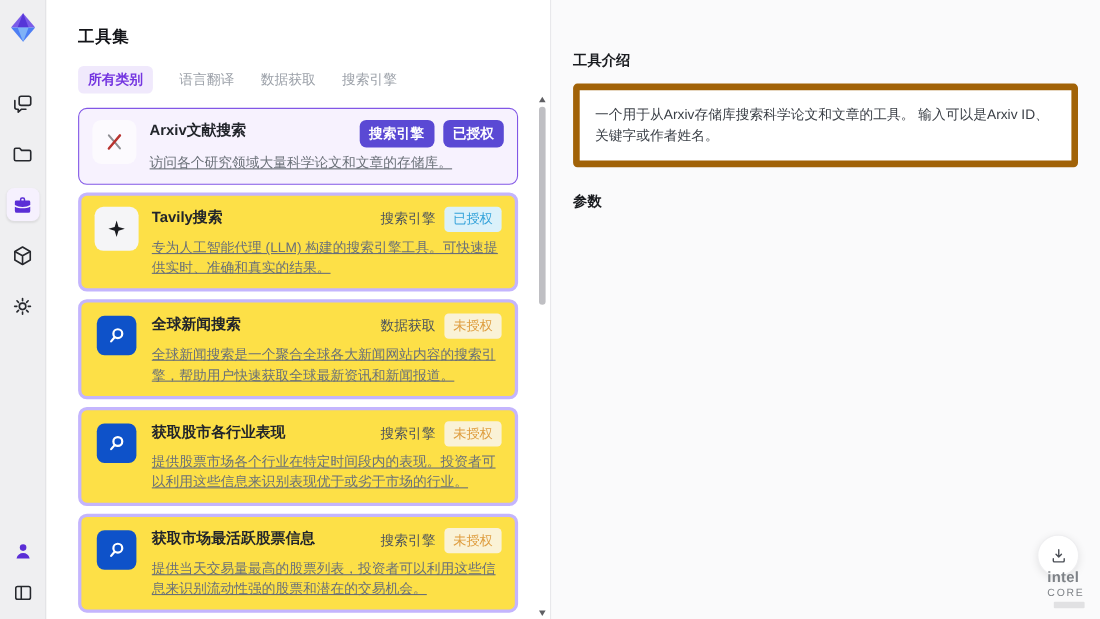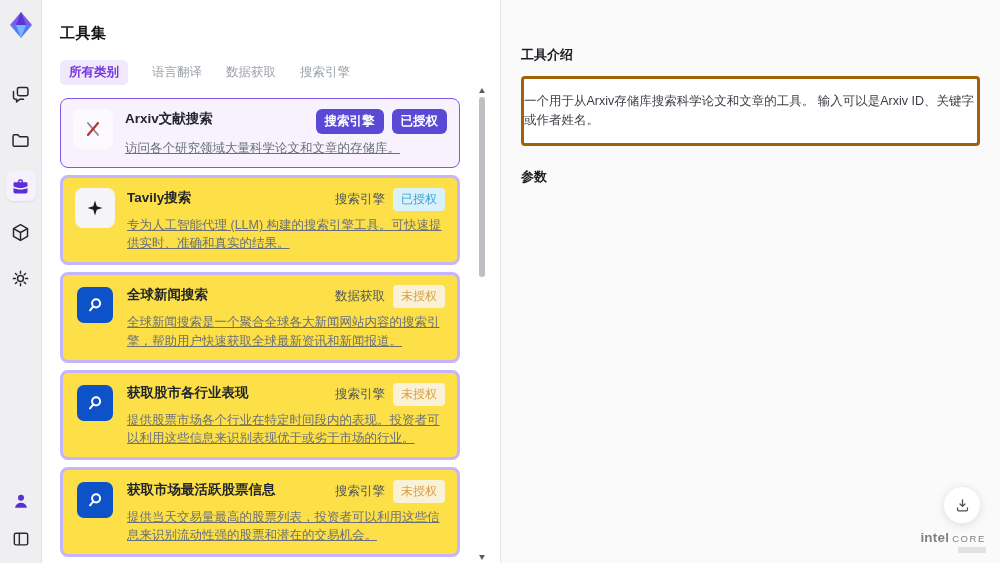--- a/index.html
+++ b/index.html
@@ -13,21 +13,21 @@
   .logo { margin-top:9px; width:32px; height:32px; }
   .rail-nav { margin-top:38px; display:flex; flex-direction:column; gap:16px; align-items:center; }
   .rail-item { width:30px; height:30px; display:flex; align-items:center; justify-content:center;
                border-radius:7px; color:#26282D; cursor:pointer; }
   .rail-item.active { background:#F6F1FE; color:#5B2ED6; box-shadow:0 1px 2px rgba(0,0,0,.08); }
   .rail-bottom { margin-top:auto; margin-bottom:10px; display:flex; flex-direction:column; gap:10px; align-items:center; }
   .rail-bottom .rail-item { width:28px; height:28px; }
   .rail svg { display:block; }
 
   
-  .list-panel { position:absolute; left:36px; top:0; width:458px; height:563px; background:#fff;
+  .list-panel { position:absolute; left:47px; top:0; width:458px; height:563px; background:#fff;
                 padding:24px 20px 0 24px; }
   .page-title { font-size:15px; font-weight:700; color:#141519; letter-spacing:.5px; }
   .tabs { display:flex; gap:24px; align-items:flex-start; margin-top:17px; }
   .tab { font-size:12.5px; color:#9CA1A9; padding:4px 0; cursor:pointer; white-space:nowrap; }
   .tab.active { background:#F0E9FC; color:#7435E0; padding:4px 9px; border-radius:5px; font-weight:600; }
 
   .cards { margin-top:13px; padding-right:14px; }
   .card { position:relative; display:flex; gap:12px; padding:10px 12px; background:#fde047;
           border:3px solid #c4b5fd; border-radius:8px; margin-bottom:7px; cursor:pointer; }
   .card.selected { border:1.5px solid #8257E6; background:#F7F2FE; }
@@ -53,34 +53,34 @@
                      border-left:3.5px solid transparent; border-right:3.5px solid transparent; }
   .sb-up { top:0; border-bottom:5px solid #5F5F63; }
   .sb-down { bottom:0; border-top:5px solid #5F5F63; }
   .sb-thumb { position:absolute; top:9px; left:1px; width:6px; height:180px; background:#BFBFC3; border-radius:3px; }
 
   
   .detail { position:absolute; left:500px; top:0; width:500px; height:563px; background:#FAFAFB;
             border-left:1px solid #E8E8EB; padding:24px 20px; }
   .detail-title { font-size:14px; font-weight:700; color:#141519; letter-spacing:.5px; }
   .sec-h { margin-top:22px; font-size:13px; font-weight:700; color:#1A1C20; }
-  .box { margin-top:12px; background:#fff; border:3px solid #a16207; border-radius:4px; padding:13px 0; }
+  .box { margin-top:12px; background:#fff; border:6px solid #a16207; border-radius:4px; padding:13px 14px; }
   .intro-text { font-size:12.5px; color:#3A3F46; line-height:1.5; }
   .param-row { display:flex; align-items:baseline; gap:7px; }
   .param-name { font-size:13px; font-weight:700; color:#22252B; }
   .param-type { font-size:11px; color:#9CA1A9; }
   .param-req { font-size:11px; color:#E5484D; }
   .param-desc { margin-top:9px; font-size:12.5px; color:#4E545C; }
 
   
   .fab { position:absolute; right:19px; bottom:39px; width:38px; height:38px; border-radius:50%;
          background:#fff; border:1px solid #EFEFF1; box-shadow:0 2px 8px rgba(0,0,0,.10);
          display:flex; align-items:center; justify-content:center; cursor:pointer; color:#4A4E55; }
   .brand { position:absolute; right:14px; bottom:10px; color:#7E8287; text-align:left; line-height:1; }
-  .brand-row { display:flex; align-items:baseline; gap:3px; }
+  .brand-row { display:flex; align-items:baseline; gap:3px;flex-direction:column; }
   .brand-intel { font-size:13.5px; font-weight:700; letter-spacing:.2px; }
   .brand-core { font-size:9.5px; letter-spacing:1.6px; font-weight:400; }
   .brand-bar { width:28px; height:6px; background:#E1E1E3; border-radius:1px; margin:3px 0 0 auto; }
 </style>
 </head>
 <body>
 
 <div class="app">
 
   <aside class="rail">

